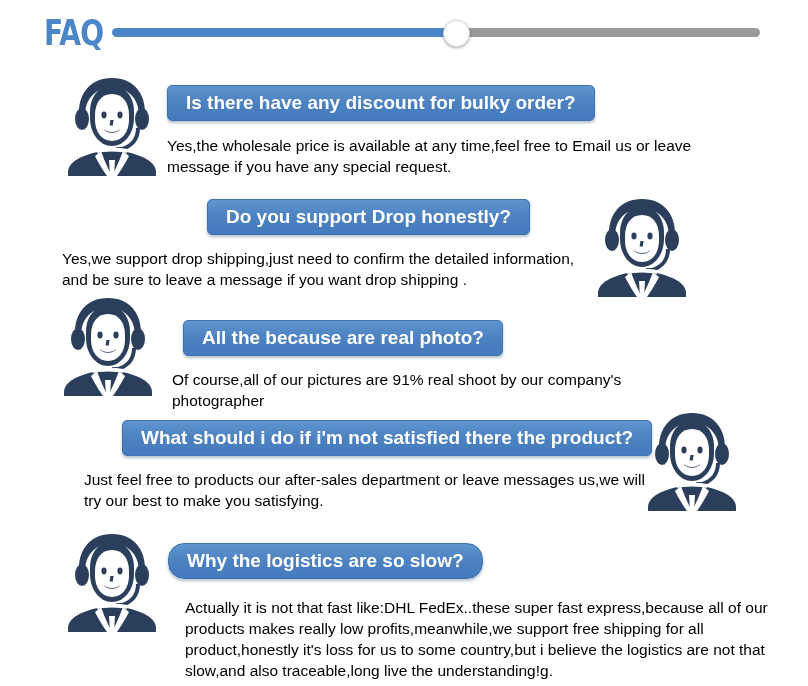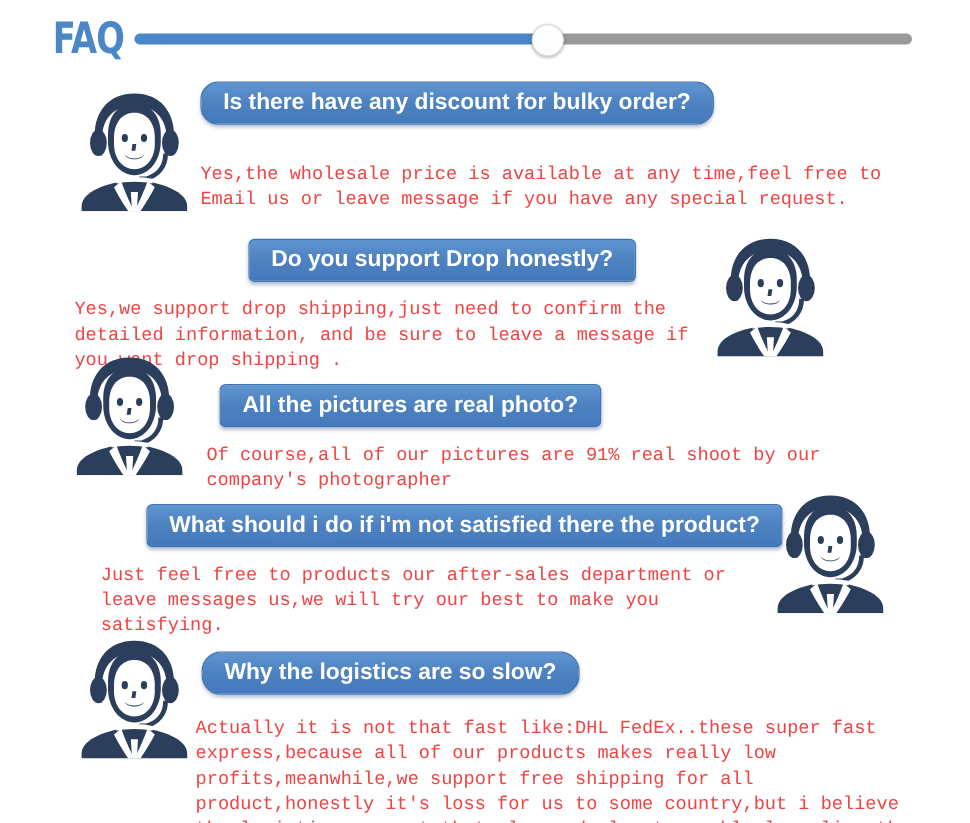--- a/index.html
+++ b/index.html
@@ -95,24 +95,24 @@
     font-size: 19px;
     font-weight: bold;
     line-height: 34px;
     padding: 0 18px;
     white-space: nowrap;
     font-family: "Liberation Sans", sans-serif;
   }
 
   .answer {
     position: absolute;
-    color: #ef4444;
+    color: #000000;
     font-size: 15.5px;
     line-height: 21px;
-    font-family: Liberation Mono, monospace;
+    font-family: Liberation Sans, sans-serif;
   }
   .answer.center { text-align: left; }
 
   
   .avatar {
     position: absolute;
     width: 116px;
     height: 104px;
   }
   .avatar svg { display: block; width: 116px; height: 104px; }
@@ -152,21 +152,21 @@
           <path d="M43 77 C47 76 52 75.5 58 75.4 C64 75.5 69 76 73 77 L73 81 C69 80 64 79.6 58 79.5 C52 79.6 47 80 43 81 Z"></path>
         </g>
         <g fill="#2b3f5c">
           <ellipse cx="50" cy="43" rx="2.6" ry="3.4"></ellipse>
           <ellipse cx="66" cy="43" rx="2.6" ry="3.4"></ellipse>
           <path d="M56.4 48 L59.6 48 L58.8 53.6 L55.6 53.6 Z"></path>
           <path d="M50 57 C53 61 63 61 66 57 C64 62 52 62 50 57 Z"></path>
         </g>
       </svg>
     </div>
-    <div class="q-banner" style="left:167px; top:68px;border-radius:15px;">Is there have any discount for bulky order?</div>
+    <div class="q-banner" style="left:167px; top:85px;">Is there have any discount for bulky order?</div>
     <div class="answer" style="left:167px; top:135px; width:580px;">Yes,the wholesale price is available at any time,feel free to Email us or leave message if you have any special request.</div>
   </div>
 
   <div class="qa-block" style="top:0;">
     <div class="avatar" style="left:584px; top:193px;">
       <svg viewBox="0 0 116 104" xmlns="http://www.w3.org/2000/svg" aria-hidden="true">
         <g fill="#2b3f5c">
           <path d="M58 6 C36 6 25 22 25 40 C25 47 27 54 31 58 L31 44 C31 26 42 16 58 16 C74 16 85 26 85 44 L85 58 C89 54 91 47 91 40 C91 22 80 6 58 6 Z"></path>
           <path d="M58 14 C45 14 36 24 36 40 L36 46 C36 62 46 74 58 74 C70 74 80 62 80 46 L80 40 C80 24 71 14 58 14 Z"></path>
           <ellipse cx="28" cy="47" rx="7" ry="11"></ellipse>
@@ -214,21 +214,21 @@
           <path d="M43 77 C47 76 52 75.5 58 75.4 C64 75.5 69 76 73 77 L73 81 C69 80 64 79.6 58 79.5 C52 79.6 47 80 43 81 Z"></path>
         </g>
         <g fill="#2b3f5c">
           <ellipse cx="50" cy="43" rx="2.6" ry="3.4"></ellipse>
           <ellipse cx="66" cy="43" rx="2.6" ry="3.4"></ellipse>
           <path d="M56.4 48 L59.6 48 L58.8 53.6 L55.6 53.6 Z"></path>
           <path d="M50 57 C53 61 63 61 66 57 C64 62 52 62 50 57 Z"></path>
         </g>
       </svg>
     </div>
-    <div class="q-banner" style="left:183px; top:320px;">All the pictures are real photo?</div>
+    <div class="q-banner" style="left:183px; top:320px;">All the because are real photo?</div>
     <div class="answer center" style="left:172px; top:369px; width:545px;">Of course,all of our pictures are 91% real shoot by our company's photographer</div>
   </div>
 
   <div class="qa-block" style="top:0;">
     <div class="avatar" style="left:634px; top:407px;">
       <svg viewBox="0 0 116 104" xmlns="http://www.w3.org/2000/svg" aria-hidden="true">
         <g fill="#2b3f5c">
           <path d="M58 6 C36 6 25 22 25 40 C25 47 27 54 31 58 L31 44 C31 26 42 16 58 16 C74 16 85 26 85 44 L85 58 C89 54 91 47 91 40 C91 22 80 6 58 6 Z"></path>
           <path d="M58 14 C45 14 36 24 36 40 L36 46 C36 62 46 74 58 74 C70 74 80 62 80 46 L80 40 C80 24 71 14 58 14 Z"></path>
           <ellipse cx="28" cy="47" rx="7" ry="11"></ellipse>
@@ -277,16 +277,16 @@
         </g>
         <g fill="#2b3f5c">
           <ellipse cx="50" cy="43" rx="2.6" ry="3.4"></ellipse>
           <ellipse cx="66" cy="43" rx="2.6" ry="3.4"></ellipse>
           <path d="M56.4 48 L59.6 48 L58.8 53.6 L55.6 53.6 Z"></path>
           <path d="M50 57 C53 61 63 61 66 57 C64 62 52 62 50 57 Z"></path>
         </g>
       </svg>
     </div>
     <div class="q-banner" style="left:168px; top:543px;border-radius:16px;">Why the logistics are so slow?</div>
-    <div class="answer" style="left:163px; top:597px; width:612px;">Actually it is not that fast like:DHL FedEx..these super fast express,because all of our products makes really low profits,meanwhile,we support free shipping for all product,honestly it's loss for us to some country,but i believe the logistics are not that slow,and also traceable,long live the understanding!g.</div>
+    <div class="answer" style="left:185px; top:597px; width:612px;">Actually it is not that fast like:DHL FedEx..these super fast express,because all of our products makes really low profits,meanwhile,we support free shipping for all product,honestly it's loss for us to some country,but i believe the logistics are not that slow,and also traceable,long live the understanding!g.</div>
   </div>
 
 </div>
 
 </body></html>

